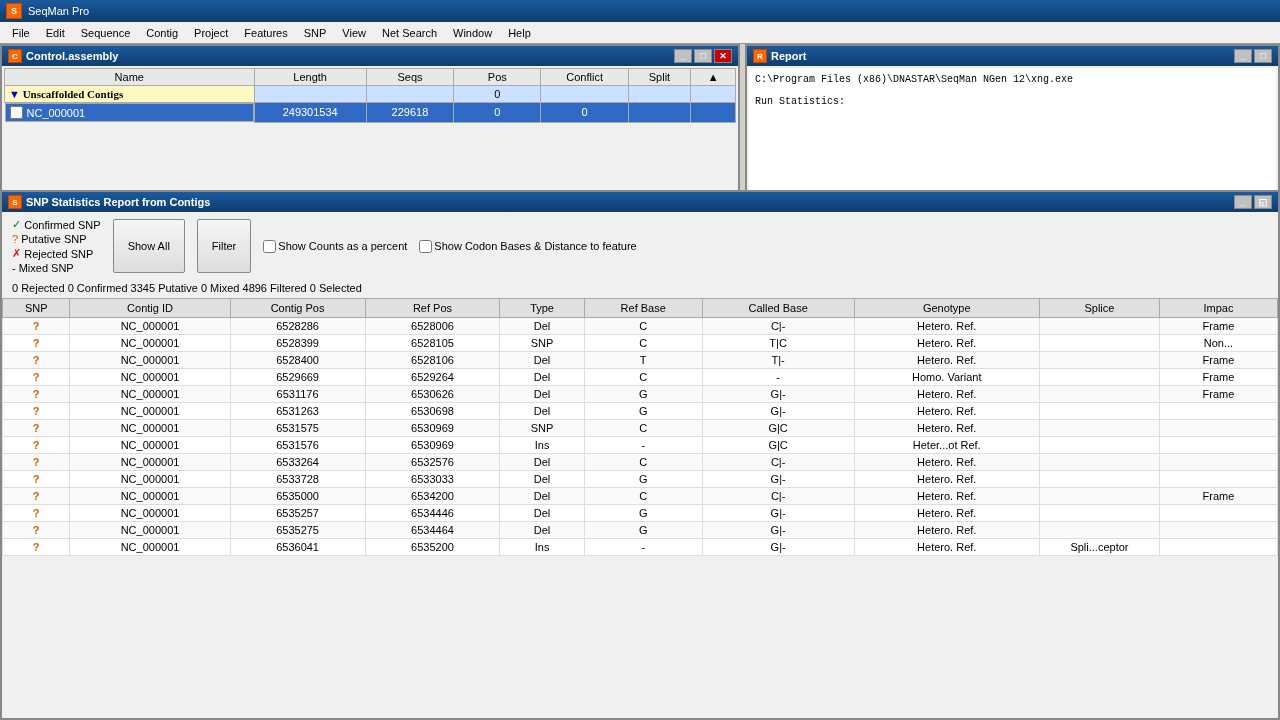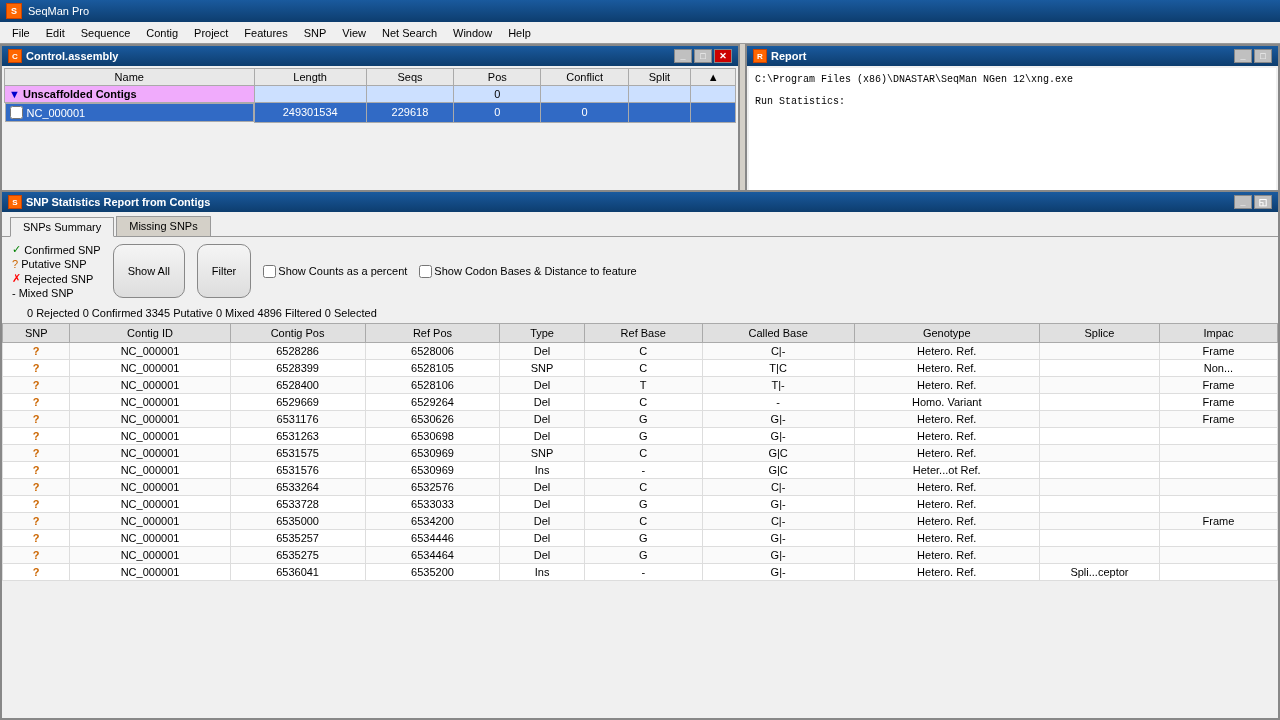--- a/index.html
+++ b/index.html
@@ -37,27 +37,27 @@
 
     
     .tab-bar { display: flex; padding: 4px 8px 0; background: #f0f0f0; border-bottom: 1px solid #999; gap: 2px; }
     .tab { padding: 3px 12px; border: 1px solid #999; border-bottom: none; background: #d4d0c8; cursor: pointer; font-size: 11px; }
     .tab.active { background: #f0f0f0; border-bottom: 1px solid #f0f0f0; z-index: 1; position: relative; top: 1px; }
 
     
     .snp-toolbar { padding: 6px 10px; display: flex; align-items: center; gap: 12px; background: #f0f0f0; }
     .legend-item { display: flex; align-items: center; gap: 3px; font-size: 11px; }
     .legend-icon { font-size: 11px; }
-    .btn { padding: 20px 14px; border: 1px solid #888; background: linear-gradient(to bottom, #f5f5f5, #ddd); cursor: pointer; font-size: 11px; border-radius: 10px; }
+    .btn { padding: 20px 14px; border: 1px solid #888; background: linear-gradient(to bottom, #f5f5f5, #ddd); cursor: pointer; font-size: 11px; border-radius: 2px; }
     .checkbox-label { display: flex; gap: 2px; font-size: 11px; cursor: pointer; }
     .checkbox-label input { margin: 0; }
 
     
     .snp-count { padding: 2px 10px; font-size: 12px; font-weight: bold; }
-    .snp-stats { padding: 2px 25px 4px; font-size: 11px; }
+    .snp-stats { padding: 2px 10px 4px; font-size: 11px; }
 
     
     .data-table-wrapper { overflow-y: auto; overflow-x: hidden; height: calc(100% - 130px); }
     .data-table { width: 100%; border-collapse: collapse; font-size: 11px; }
     .data-table th { background: #e0e0e0; border: 1px solid #aaa; padding: 3px 6px; text-align: center; font-weight: normal; position: sticky; top: 0; z-index: 5; white-space: nowrap; }
     .data-table td { border: 1px solid #ddd; padding: 2px 6px; text-align: center; white-space: nowrap; background: white; }
     .data-table tr:nth-child(odd) td { background: #fafafa; }
     .col-snp { width: 40px; }
     .col-contig { width: 95px; }
     .col-pos { width: 80px; }
@@ -109,21 +109,21 @@
           <th style="width:90px;margin-left:24px;">Length</th>
           <th style="width:70px;">Seqs</th>
           <th style="width:70px;">Pos</th>
           <th style="width:70px;">Conflict</th>
           <th style="width:50px;">Split</th>
           <th style="width:18px;">▲</th>
         </tr>
       </thead>
       <tbody>
         <tr>
-          <td colspan="1" style="background:#f0abfc; font-weight:bold;">
+          <td colspan="1" style="background:#fef9c3; font-weight:bold;font-family:Liberation Serif, serif;">
             <span style="color:#0000cc;">▼</span> Unscaffolded Contigs
           </td>
           <td style="background:#cce0ff;"></td>
           <td style="background:#cce0ff;"></td>
           <td style="background:#cce0ff; text-align:center;">0</td>
           <td style="background:#cce0ff;"></td>
           <td style="background:#cce0ff;"></td>
           <td style="background:#cce0ff;"></td>
         </tr>
         <tr style="background:#316ac5; color:white;">
@@ -162,24 +162,20 @@
 <div class="snp-window">
   <div class="snp-window-title">
     <div class="window-title-icon">S</div>
     <span>SNP Statistics Report from Contigs</span>
     <div class="snp-win-controls">
       <div class="win-btn">_</div>
       <div class="win-btn">◱</div>
     </div>
   </div>
 
-  <div class="tab-bar">
-    <div class="tab active">SNPs Summary</div>
-    <div class="tab">Missing SNPs</div>
-  </div>
 
   <div class="snp-toolbar">
     <div style="display:flex; flex-direction:column; gap:2px; font-size:11px;">
       <div class="legend-item">
         <span class="legend-icon" style="color:green;">✓</span>
         <span>Confirmed SNP</span>
       </div>
       <div class="legend-item">
         <span class="legend-icon" style="color:#cc6600;">?</span>
         <span>Putative SNP</span>

